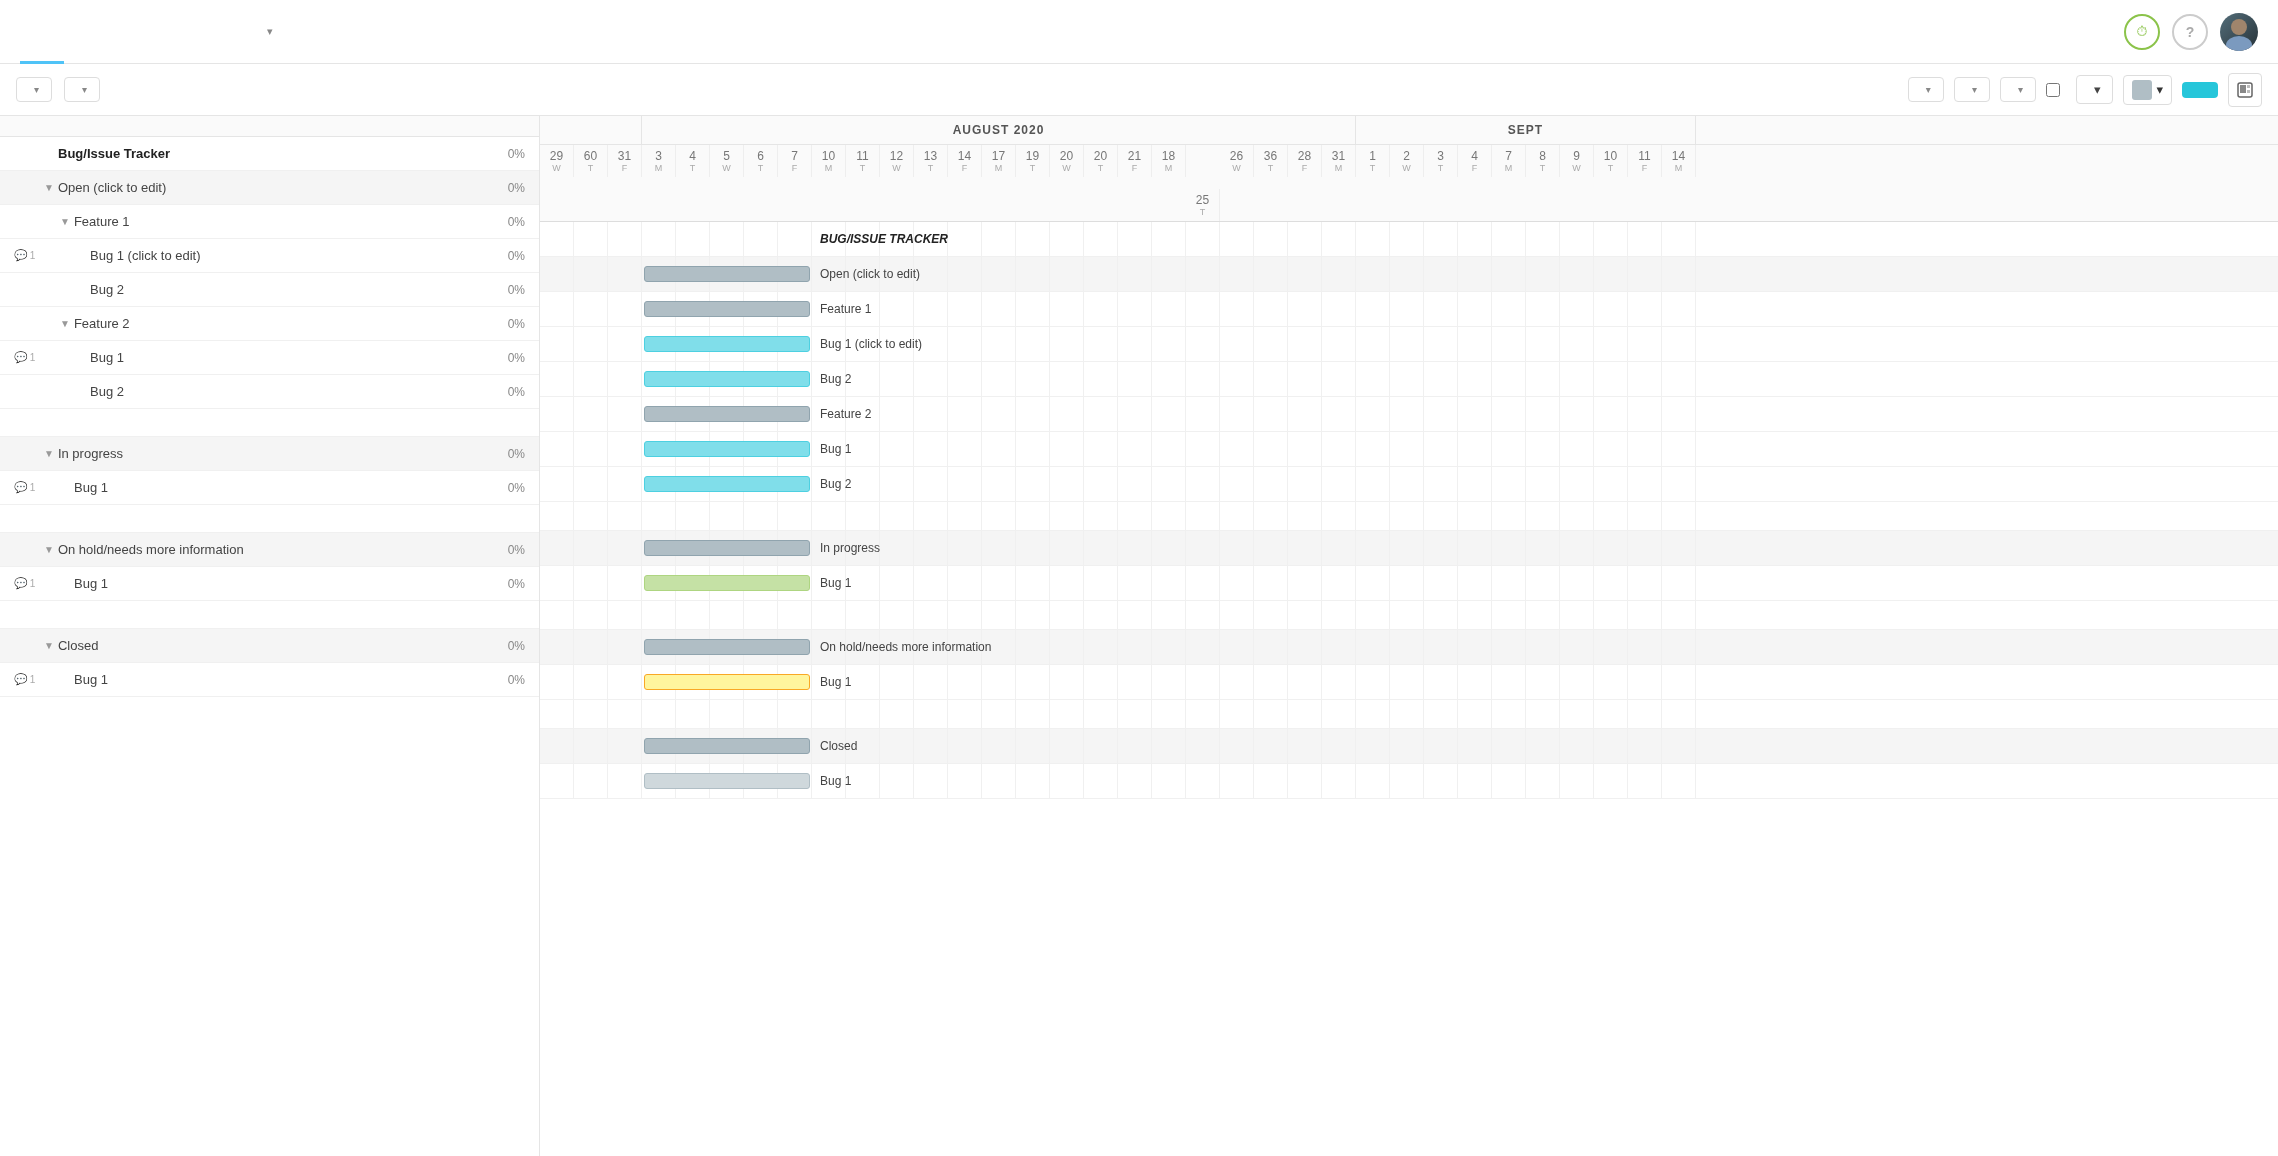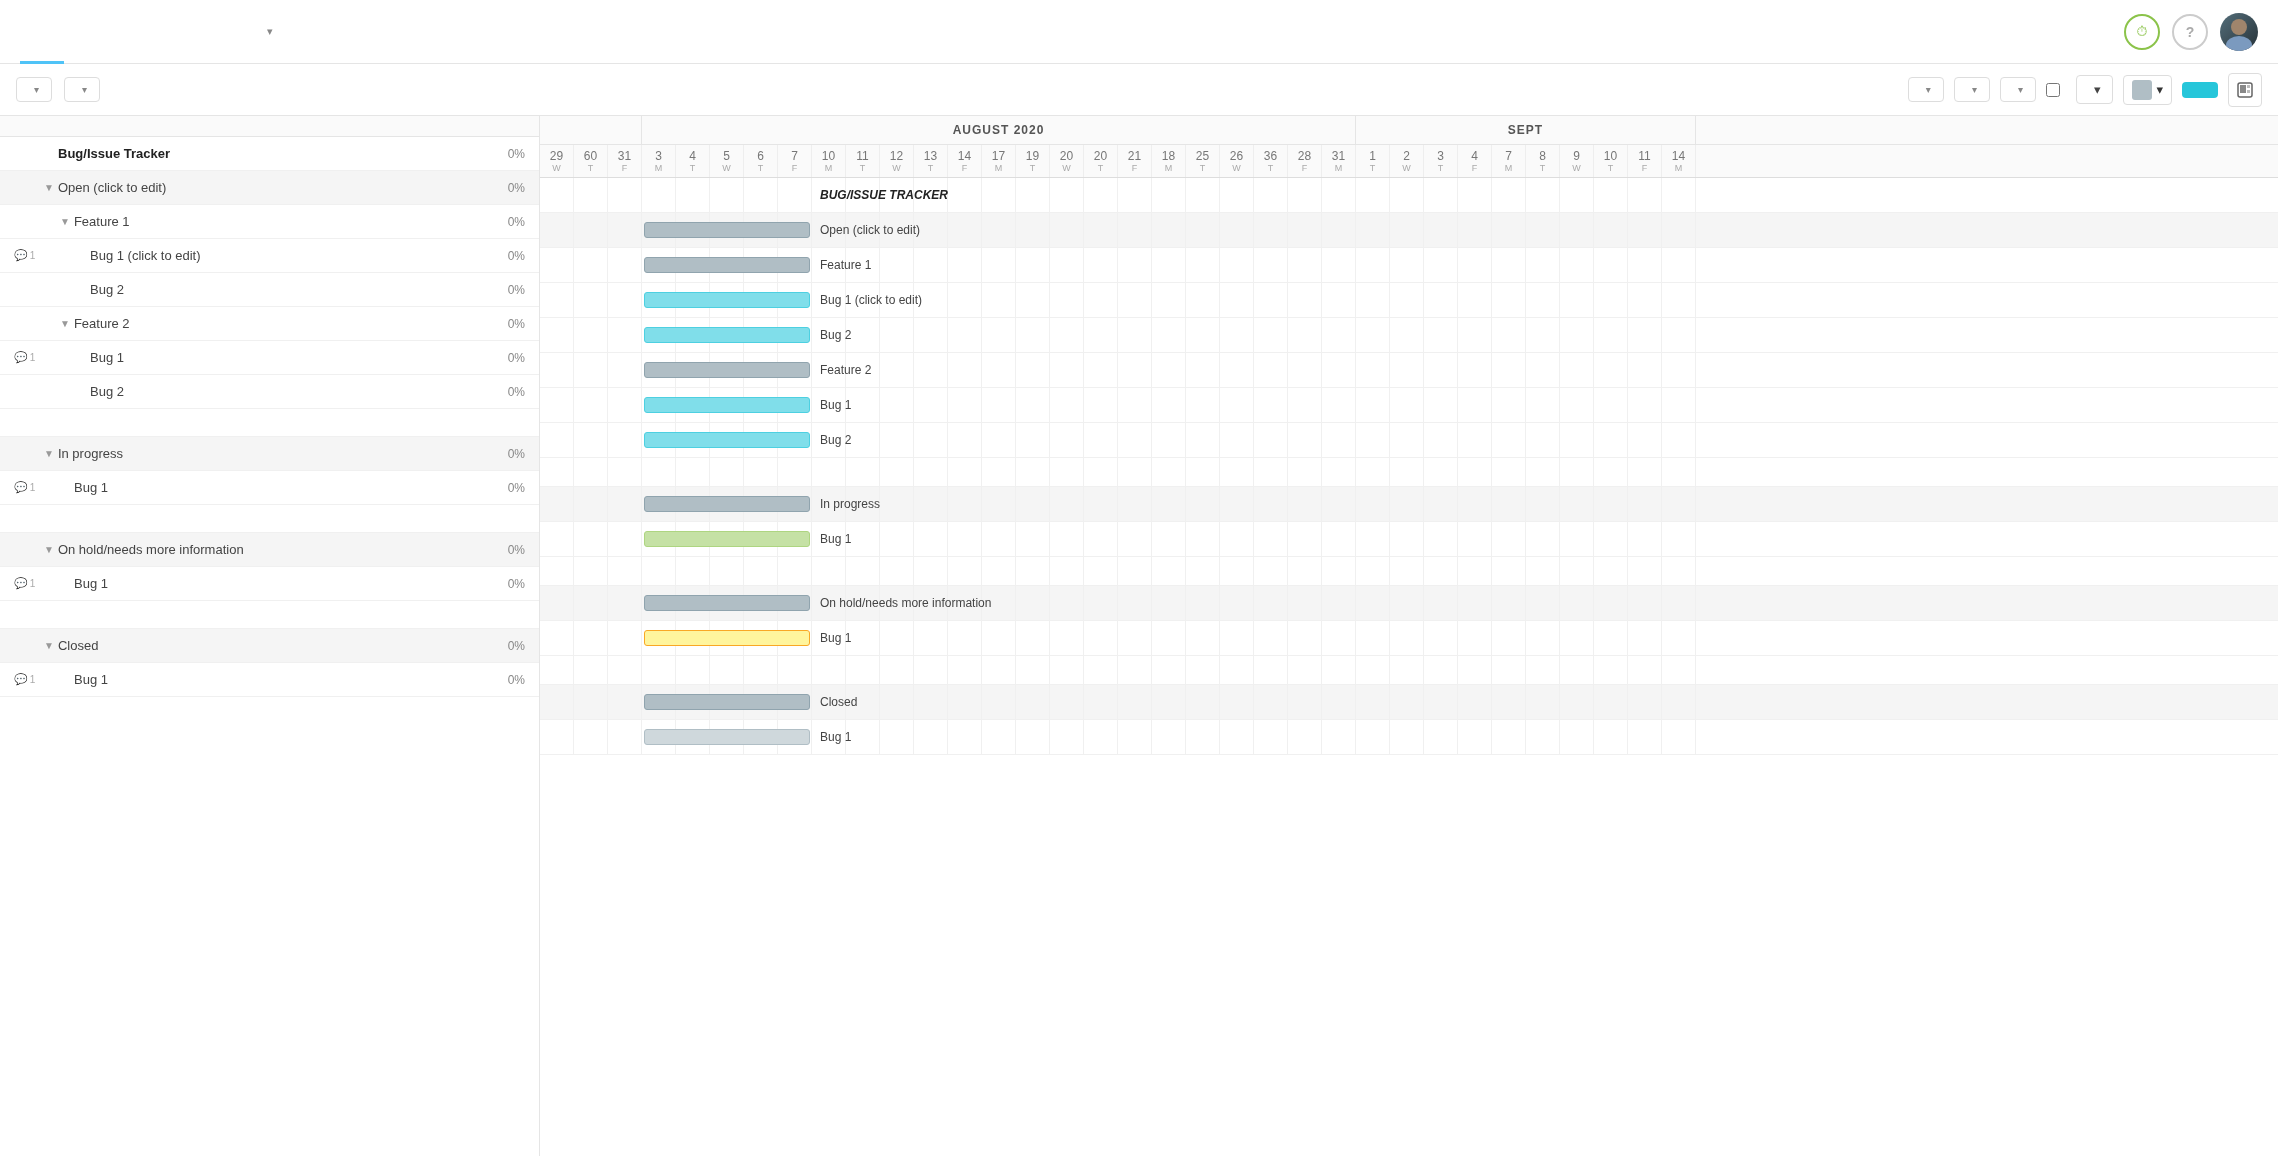--- a/index.html
+++ b/index.html
@@ -397,21 +397,21 @@
             <span class="day-letter">T</span>
           </div>
           <div class="gantt-day" style="width: 34px; flex-shrink: 0;">
             <span class="day-num">21</span>
             <span class="day-letter">F</span>
           </div>
           <div class="gantt-day" style="width: 34px; flex-shrink: 0;">
             <span class="day-num">18</span>
             <span class="day-letter">M</span>
           </div>
-          <div class="gantt-day" style="width: 34px; flex-shrink: 0;">
+          <div class="gantt-day" style="width: 34px; flex-shrink: 0; margin-top: 44px;">
             <span class="day-num">25</span>
             <span class="day-letter">T</span>
           </div>
           <div class="gantt-day" style="width: 34px; flex-shrink: 0;">
             <span class="day-num">26</span>
             <span class="day-letter">W</span>
           </div>
           <div class="gantt-day" style="width: 34px; flex-shrink: 0;">
             <span class="day-num">36</span>
             <span class="day-letter">T</span>

